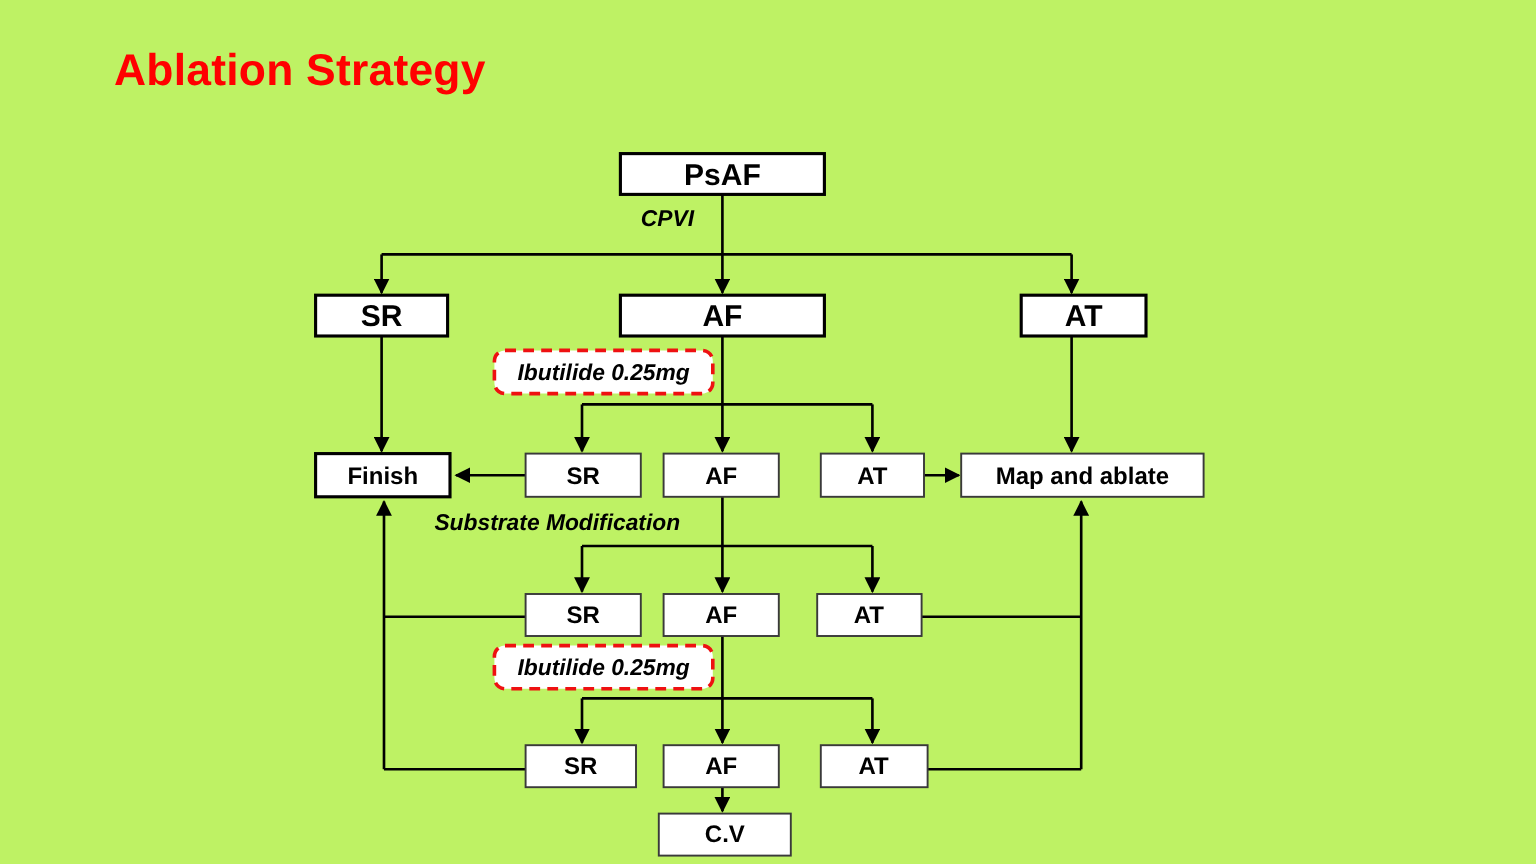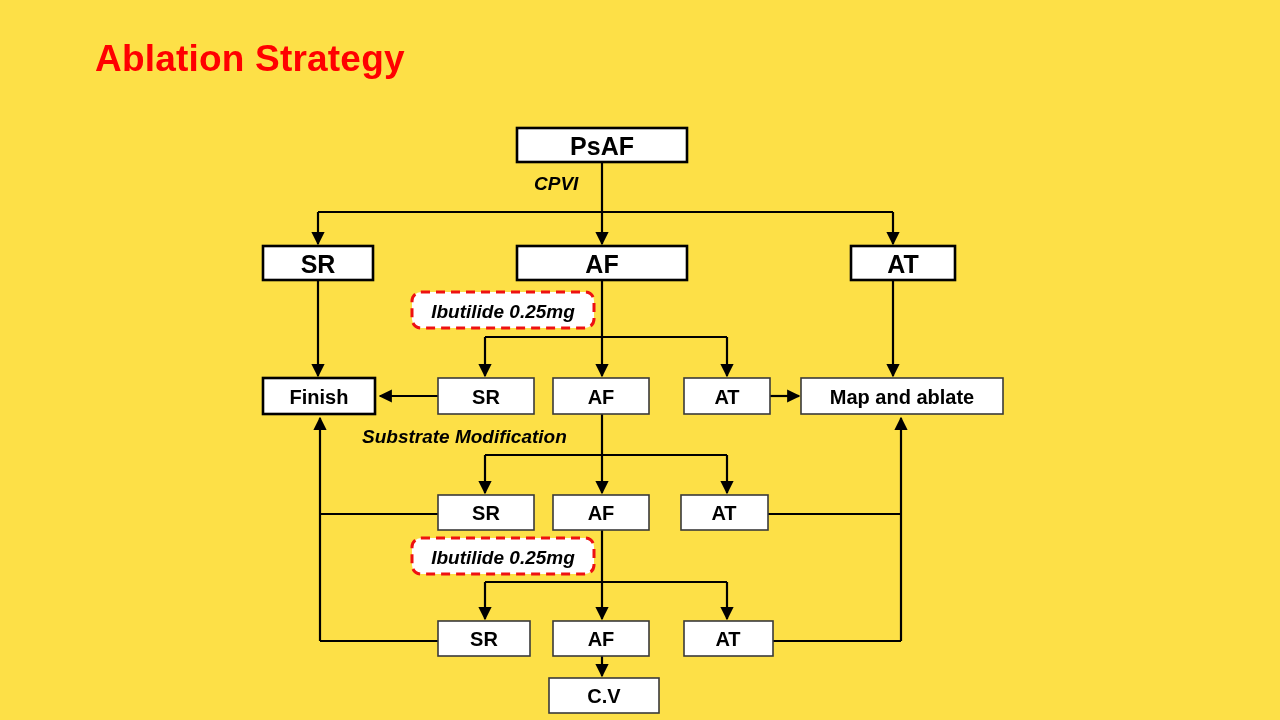--- a/index.html
+++ b/index.html
@@ -12,21 +12,21 @@
     height: 720px;
     position: relative;
     font-family: "Liberation Sans", sans-serif;
     overflow: hidden;
   }
   #slide {
     position: absolute;
     left: 0; top: 0;
     width: 1280px;
     height: 720px;
-    background: #fde047;
+    background: #bef264;
   }
   #page-title {
     position: absolute;
     left: 95px;
     top: 38px;
     font-size: 37px;
     font-weight: bold;
     color: #ff0000;
     letter-spacing: 0.2px;
     white-space: nowrap;

